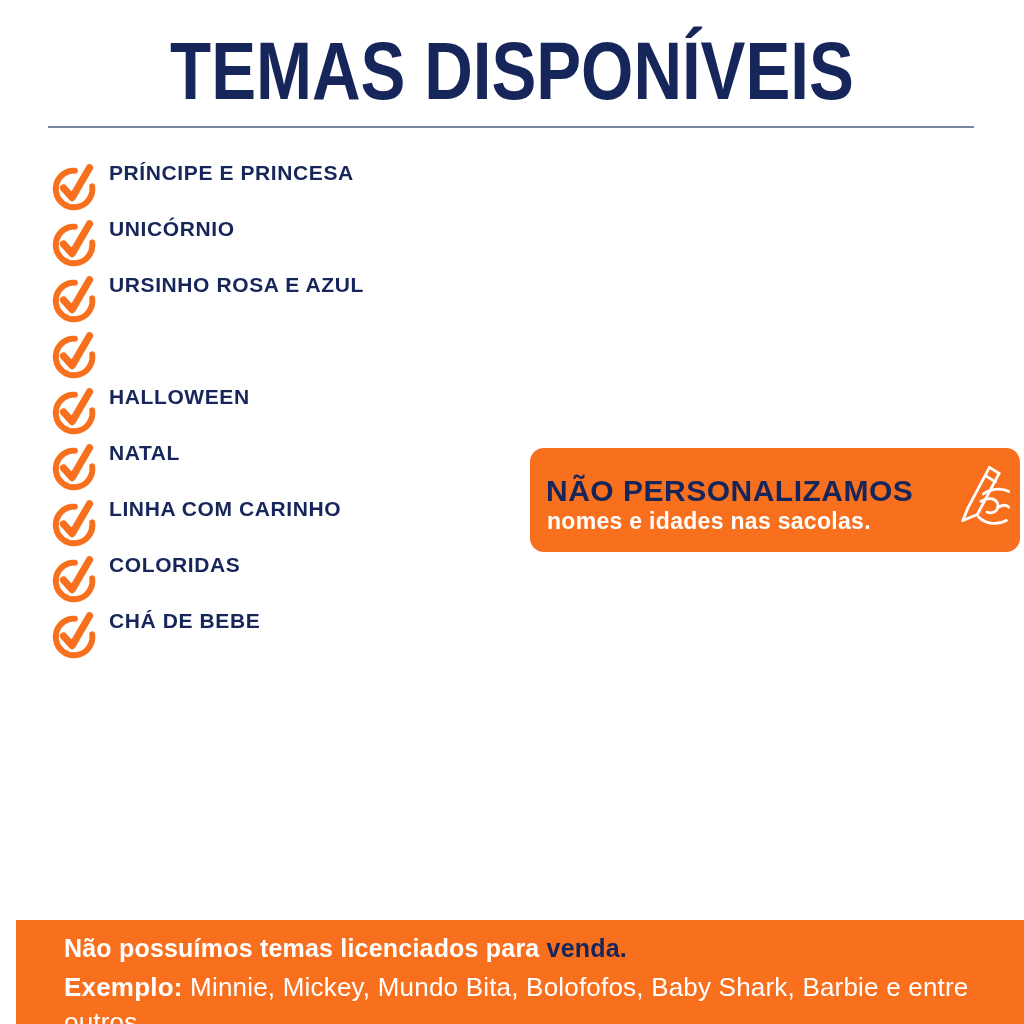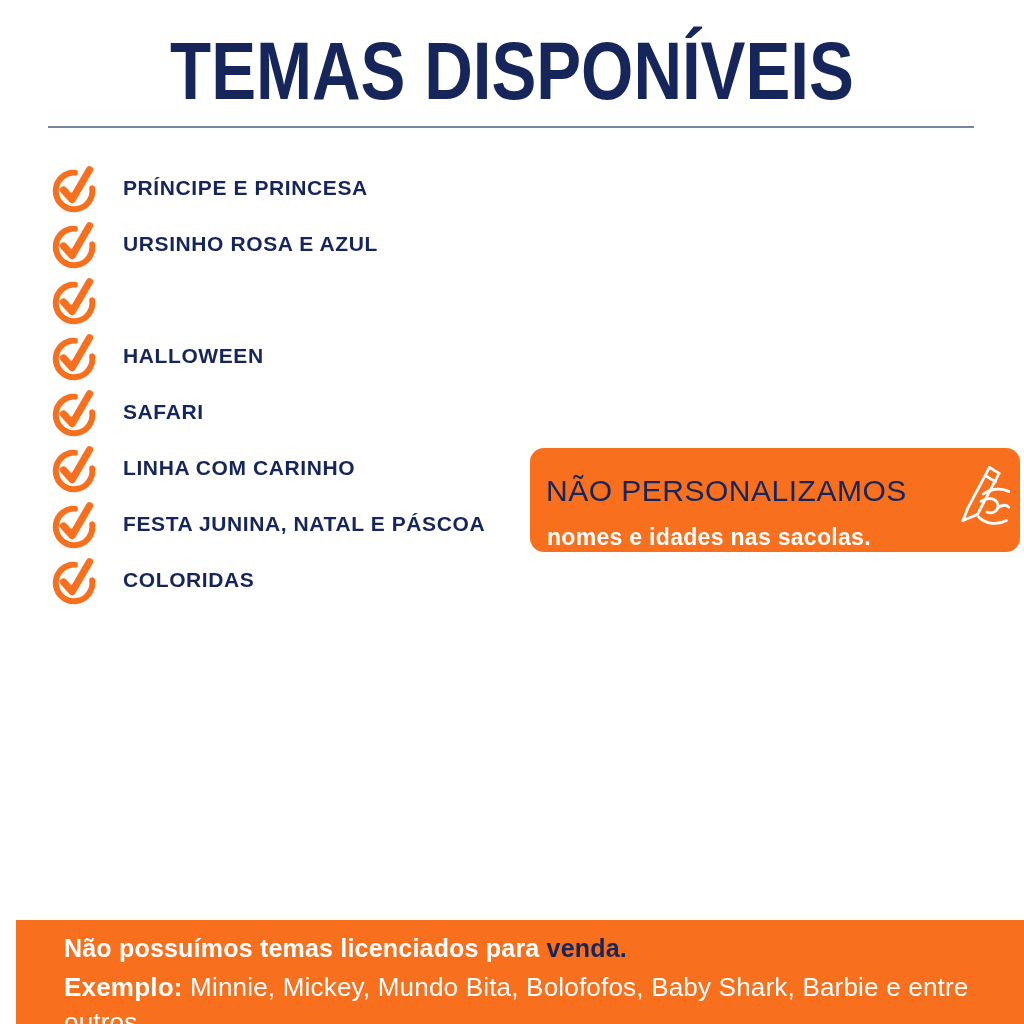--- a/index.html
+++ b/index.html
@@ -31,23 +31,22 @@
     background:#76859F;
   }
   .theme-list {
     position:absolute;
     top:161px; left:50px;
     display:flex;
     flex-direction:column;
   }
   .theme-row {
     display:flex;
-    align-items:center;
     height:56px;
-    gap:21px;
+    gap:7px;
   }
   .check-wrap { width:52px; height:52px; flex:0 0 52px; }
   .check-wrap svg { display:block; }
   .theme-label {
     font-size:21px;
     font-weight:bold;
     letter-spacing:0.6px;
     color:#16265B;
     white-space:nowrap;
     padding-bottom:2px;
@@ -56,34 +55,33 @@
     position:absolute;
     left:530px; top:448px;
     width:490px; height:104px;
     background:#F8701D;
     border-radius:14px;
   }
   .callout-title {
     position:absolute;
     left:16px; top:26px;
     font-size:30px;
-    font-weight:400;
+    font-weight:700;
     letter-spacing:0.5px;
     color:#16265B;
     white-space:nowrap;
   }
   .callout-subtitle {
     position:absolute;
     left:17px; top:60px;
     font-size:23px;
     font-weight:bold;
     letter-spacing:0.3px;
     color:#ffffff;
     white-space:nowrap;
-    margin-top:16px;
   }
   .callout-icon {
     position:absolute;
     right:10px; top:8px;
     width:58px; height:88px;
   }
   .footer {
     position:absolute;
     left:16px; top:920px;
     width:1024px; height:104px;
@@ -118,20 +116,29 @@
   <div class="theme-row">
     <span class="check-wrap">
       <svg viewBox="0 0 54 54" width="52" height="52" aria-hidden="true">
         <circle cx="25" cy="29" r="19" fill="none" stroke="#F8701D" stroke-width="6.2" pathLength="100" stroke-dasharray="78 22" stroke-linecap="round" transform="rotate(-8 25 29)"></circle>
         <path d="M14 28 L23 38 L41 7" fill="none" stroke="#F8701D" stroke-width="7.5" stroke-linecap="round" stroke-linejoin="round"></path>
       </svg>
     </span>
     <span class="theme-label">PRÍNCIPE E PRINCESA</span>
   </div>
 
+  <div class="theme-row">
+    <span class="check-wrap">
+      <svg viewBox="0 0 54 54" width="52" height="52" aria-hidden="true">
+        <circle cx="25" cy="29" r="19" fill="none" stroke="#F8701D" stroke-width="6.2" pathLength="100" stroke-dasharray="78 22" stroke-linecap="round" transform="rotate(-8 25 29)"></circle>
+        <path d="M14 28 L23 38 L41 7" fill="none" stroke="#F8701D" stroke-width="7.5" stroke-linecap="round" stroke-linejoin="round"></path>
+      </svg>
+    </span>
+    <span class="theme-label">UNICÓRNIO</span>
+  </div>
 
   <div class="theme-row">
     <span class="check-wrap">
       <svg viewBox="0 0 54 54" width="52" height="52" aria-hidden="true">
         <circle cx="25" cy="29" r="19" fill="none" stroke="#F8701D" stroke-width="6.2" pathLength="100" stroke-dasharray="78 22" stroke-linecap="round" transform="rotate(-8 25 29)"></circle>
         <path d="M14 28 L23 38 L41 7" fill="none" stroke="#F8701D" stroke-width="7.5" stroke-linecap="round" stroke-linejoin="round"></path>
       </svg>
     </span>
     <span class="theme-label">URSINHO ROSA E AZUL</span>
   </div>
@@ -156,55 +163,55 @@
     <span class="theme-label">HALLOWEEN</span>
   </div>
 
   <div class="theme-row">
     <span class="check-wrap">
       <svg viewBox="0 0 54 54" width="52" height="52" aria-hidden="true">
         <circle cx="25" cy="29" r="19" fill="none" stroke="#F8701D" stroke-width="6.2" pathLength="100" stroke-dasharray="78 22" stroke-linecap="round" transform="rotate(-8 25 29)"></circle>
         <path d="M14 28 L23 38 L41 7" fill="none" stroke="#F8701D" stroke-width="7.5" stroke-linecap="round" stroke-linejoin="round"></path>
       </svg>
     </span>
-    <span class="theme-label">SAFARI</span>
+    <span class="theme-label">NATAL</span>
   </div>
 
   <div class="theme-row">
     <span class="check-wrap">
       <svg viewBox="0 0 54 54" width="52" height="52" aria-hidden="true">
         <circle cx="25" cy="29" r="19" fill="none" stroke="#F8701D" stroke-width="6.2" pathLength="100" stroke-dasharray="78 22" stroke-linecap="round" transform="rotate(-8 25 29)"></circle>
         <path d="M14 28 L23 38 L41 7" fill="none" stroke="#F8701D" stroke-width="7.5" stroke-linecap="round" stroke-linejoin="round"></path>
       </svg>
     </span>
     <span class="theme-label">LINHA COM CARINHO</span>
   </div>
 
-  <div class="theme-row">
-    <span class="check-wrap">
-      <svg viewBox="0 0 54 54" width="52" height="52" aria-hidden="true">
-        <circle cx="25" cy="29" r="19" fill="none" stroke="#F8701D" stroke-width="6.2" pathLength="100" stroke-dasharray="78 22" stroke-linecap="round" transform="rotate(-8 25 29)"></circle>
-        <path d="M14 28 L23 38 L41 7" fill="none" stroke="#F8701D" stroke-width="7.5" stroke-linecap="round" stroke-linejoin="round"></path>
-      </svg>
-    </span>
-    <span class="theme-label">FESTA JUNINA, NATAL E PÁSCOA</span>
-  </div>
 
   <div class="theme-row">
     <span class="check-wrap">
       <svg viewBox="0 0 54 54" width="52" height="52" aria-hidden="true">
         <circle cx="25" cy="29" r="19" fill="none" stroke="#F8701D" stroke-width="6.2" pathLength="100" stroke-dasharray="78 22" stroke-linecap="round" transform="rotate(-8 25 29)"></circle>
         <path d="M14 28 L23 38 L41 7" fill="none" stroke="#F8701D" stroke-width="7.5" stroke-linecap="round" stroke-linejoin="round"></path>
       </svg>
     </span>
     <span class="theme-label">COLORIDAS</span>
   </div>
 
 
 
+  <div class="theme-row">
+    <span class="check-wrap">
+      <svg viewBox="0 0 54 54" width="52" height="52" aria-hidden="true">
+        <circle cx="25" cy="29" r="19" fill="none" stroke="#F8701D" stroke-width="6.2" pathLength="100" stroke-dasharray="78 22" stroke-linecap="round" transform="rotate(-8 25 29)"></circle>
+        <path d="M14 28 L23 38 L41 7" fill="none" stroke="#F8701D" stroke-width="7.5" stroke-linecap="round" stroke-linejoin="round"></path>
+      </svg>
+    </span>
+    <span class="theme-label">CHÁ DE BEBE</span>
+  </div>
 </div>
 
 <div class="callout">
   <div class="callout-title">NÃO PERSONALIZAMOS</div>
   <div class="callout-subtitle">nomes e idades nas sacolas.</div>
   <span class="callout-icon">
     <svg viewBox="0 0 48 68" width="58" height="88" fill="none" stroke="#ffffff" stroke-width="2.3" stroke-linecap="round" stroke-linejoin="round" aria-hidden="true">
       <path d="M31 7 L13 41"></path>
       <path d="M39 12 L21 46"></path>
       <path d="M31 7 L39 12"></path>

